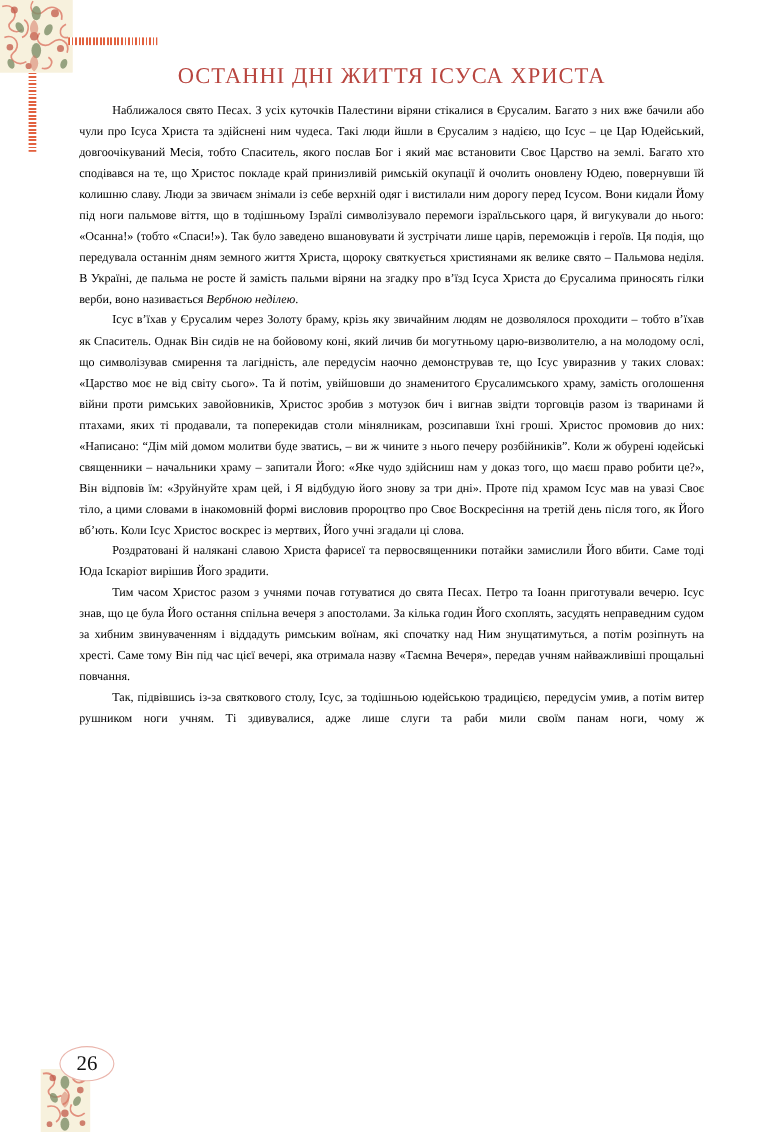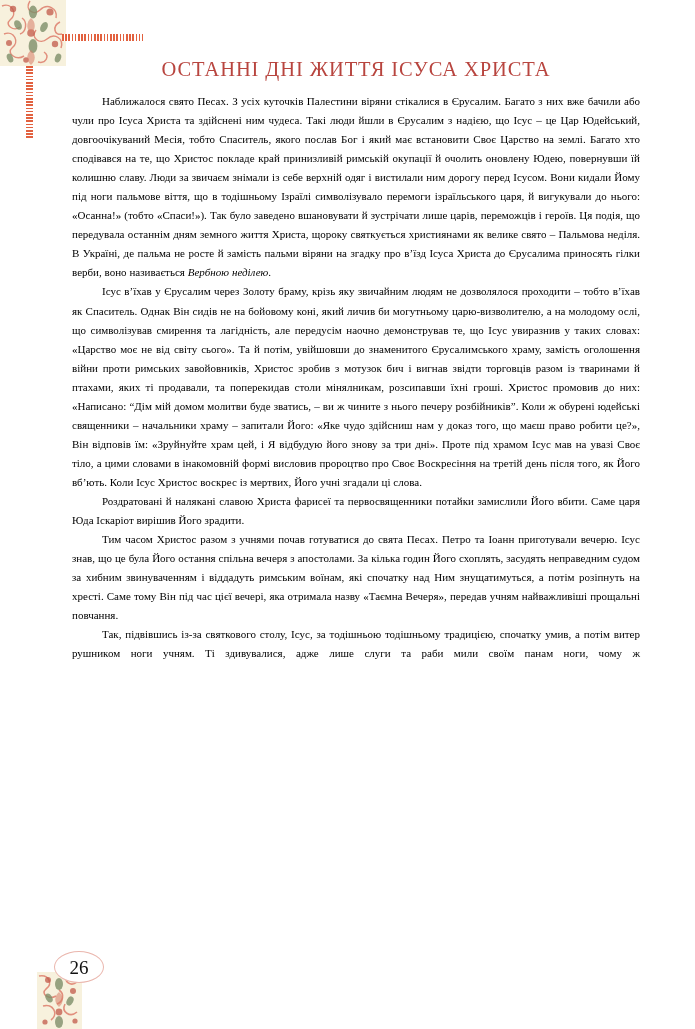--- a/index.html
+++ b/index.html
@@ -166,23 +166,23 @@
   </div>
 
   <div class="rule-h"></div>
   <div class="rule-v"></div>
 
   <h1 class="heading">ОСТАННІ ДНІ ЖИТТЯ ІСУСА ХРИСТА</h1>
 
   <div class="body-col">
     <p><span>Наближалося свято Песах. З усіх куточків Палестини віряни стікалися в Єрусалим. Багато з них вже бачили або чули про Ісуса Христа та здійснені ним чудеса. Такі люди йшли в Єрусалим з надією, що Ісус – це Цар Юдейський, довгоочікуваний Месія, тобто Спаситель, якого послав Бог і який має встановити Своє Царство на землі. Багато хто сподівався на те, що Христос покладе край принизливій римській окупації й очолить оновлену Юдею, повернувши їй колишню славу. Люди за звичаєм знімали із себе верхній одяг і вистилали ним дорогу перед Ісусом. Вони кидали Йому під ноги пальмове віття, що в тодішньому Ізраїлі символізувало перемоги ізраїльського царя, й вигукували до нього: «Осанна!» (тобто «Спаси!»). Так було заведено вшановувати й зустрічати лише царів, переможців і героїв. Ця подія, що передувала останнім дням земного життя Христа, щороку святкується християнами як велике свято – Пальмова неділя. В Україні, де пальма не росте й замість пальми віряни на згадку про в’їзд Ісуса Христа до Єрусалима приносять гілки верби, воно називається </span><i>Вербною неділею</i><span>.</span></p>
     <p><span>Ісус в’їхав у Єрусалим через Золоту браму, крізь яку звичайним людям не дозволялося проходити – тобто в’їхав як Спаситель. Однак Він сидів не на бойовому коні, який личив би могутньому царю-визволителю, а на молодому ослі, що символізував смирення та лагідність, але передусім наочно демонстрував те, що Ісус увиразнив у таких словах: «Царство моє не від світу сього». Та й потім, увійшовши до знаменитого Єрусалимського храму, замість оголошення війни проти римських завойовників, Христос зробив з мотузок бич і вигнав звідти торговців разом із тваринами й птахами, яких ті продавали, та поперекидав столи мінялникам, розсипавши їхні гроші. Христос промовив до них: «Написано: “Дім мій домом молитви буде зватись, – ви ж чините з нього печеру розбійників”. Коли ж обурені юдейські священники – начальники храму – запитали Його: «Яке чудо здійсниш нам у доказ того, що маєш право робити це?», Він відповів їм: «Зруйнуйте храм цей, і Я відбудую його знову за три дні». Проте під храмом Ісус мав на увазі Своє тіло, а цими словами в інакомовній формі висловив пророцтво про Своє Воскресіння на третій день після того, як Його вб’ють. Коли Ісус Христос воскрес із мертвих, Його учні згадали ці слова.</span></p>
-    <p><span>Роздратовані й налякані славою Христа фарисеї та первосвященники потайки замислили Його вбити. Саме царя Юда Іскаріот вирішив Його зрадити.</span></p>
+    <p><span>Роздратовані й налякані славою Христа фарисеї та первосвященники потайки замислили Його вбити. Саме тоді Юда Іскаріот вирішив Його зрадити.</span></p>
     <p><span>Тим часом Христос разом з учнями почав готуватися до свята Песах. Петро та Іоанн приготували вечерю. Ісус знав, що це була Його остання спільна вечеря з апостолами. За кілька годин Його схоплять, засудять неправедним судом за хибним звинуваченням і віддадуть римським воїнам, які спочатку над Ним знущатимуться, а потім розіпнуть на хресті. Саме тому Він під час цієї вечері, яка отримала назву «Таємна Вечеря», передав учням найважливіші прощальні повчання.</span></p>
-    <p class="last-full"><span>Так, підвівшись із-за святкового столу, Ісус, за тодішньою тодішньому традицією, спочатку умив, а потім витер рушником ноги учням. Ті здивувалися, адже лише слуги та раби мили своїм панам ноги, чому ж</span></p>
+    <p class="last-full"><span>Так, підвівшись із-за святкового столу, Ісус, за тодішньою юдейською традицією, передусім умив, а потім витер рушником ноги учням. Ті здивувалися, адже лише слуги та раби мили своїм панам ноги, чому ж</span></p>
   </div>
 
   <div class="ornament-bottom">
     <svg class="orn-svg" viewBox="0 0 45 57" preserveAspectRatio="none" aria-hidden="true">
       <rect x="0" y="0" width="45" height="57" fill="#f7f1dd"></rect>
       <g stroke="#e08a78" stroke-width="1.6" fill="none" opacity="0.95">
         <path d="M2 4 C12 2, 16 12, 9 17 C3 22, 12 28, 19 24"></path>
         <path d="M30 2 C26 10, 34 15, 40 10"></path>
         <path d="M6 34 C16 31, 22 42, 14 48"></path>
         <path d="M28 32 C24 40, 33 46, 40 40"></path>

